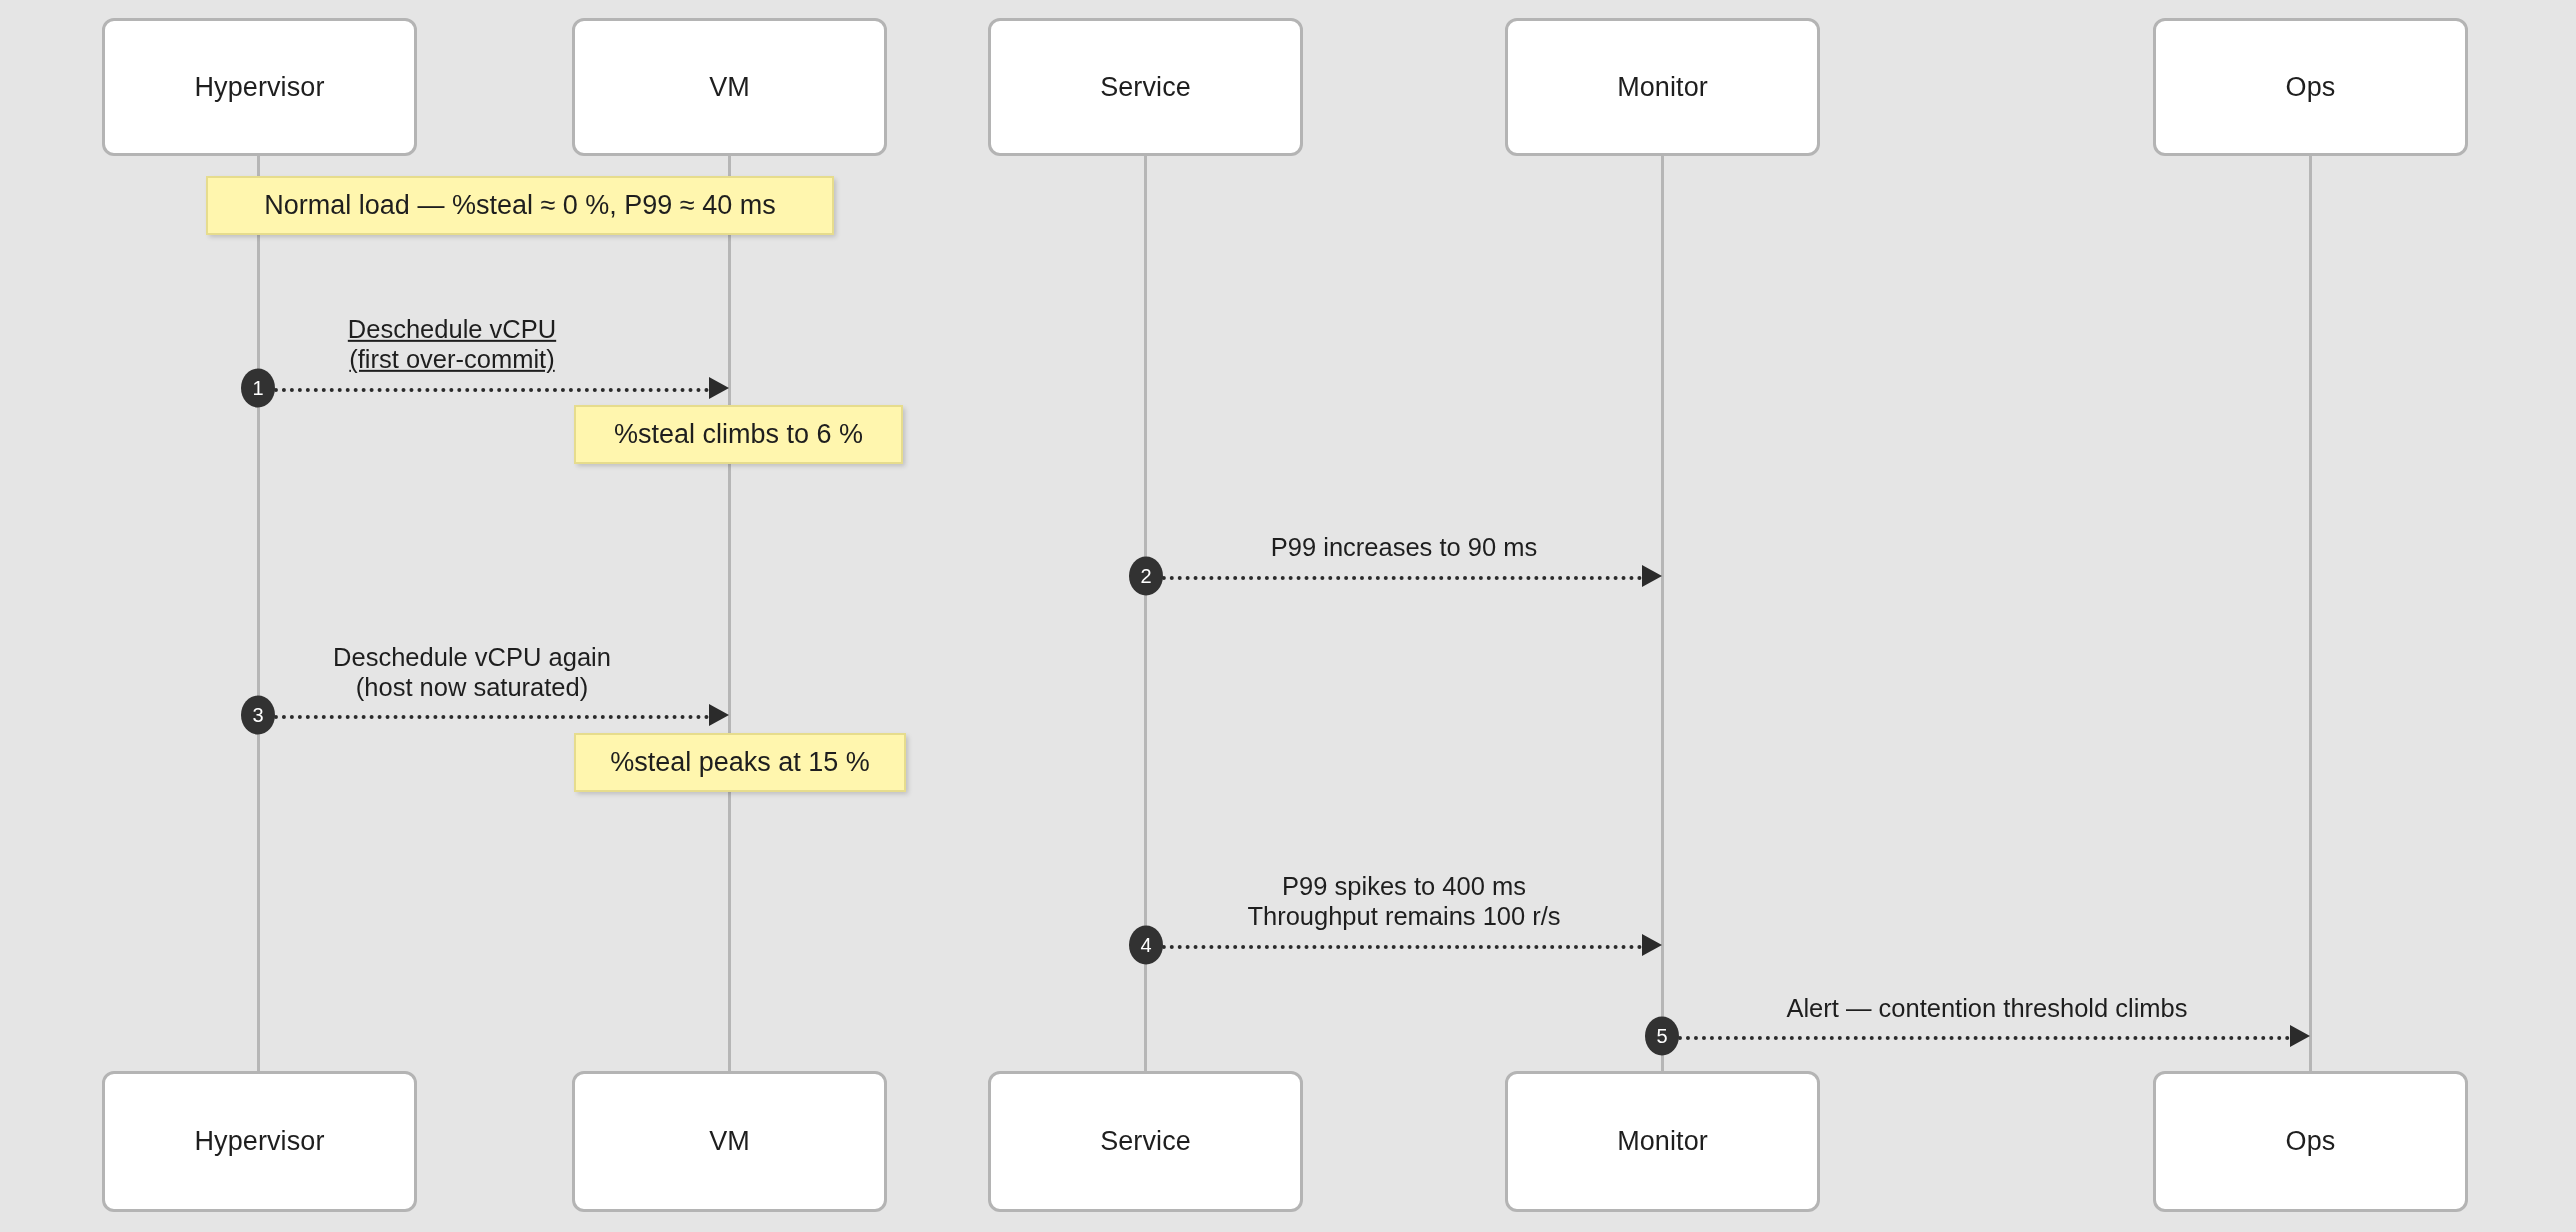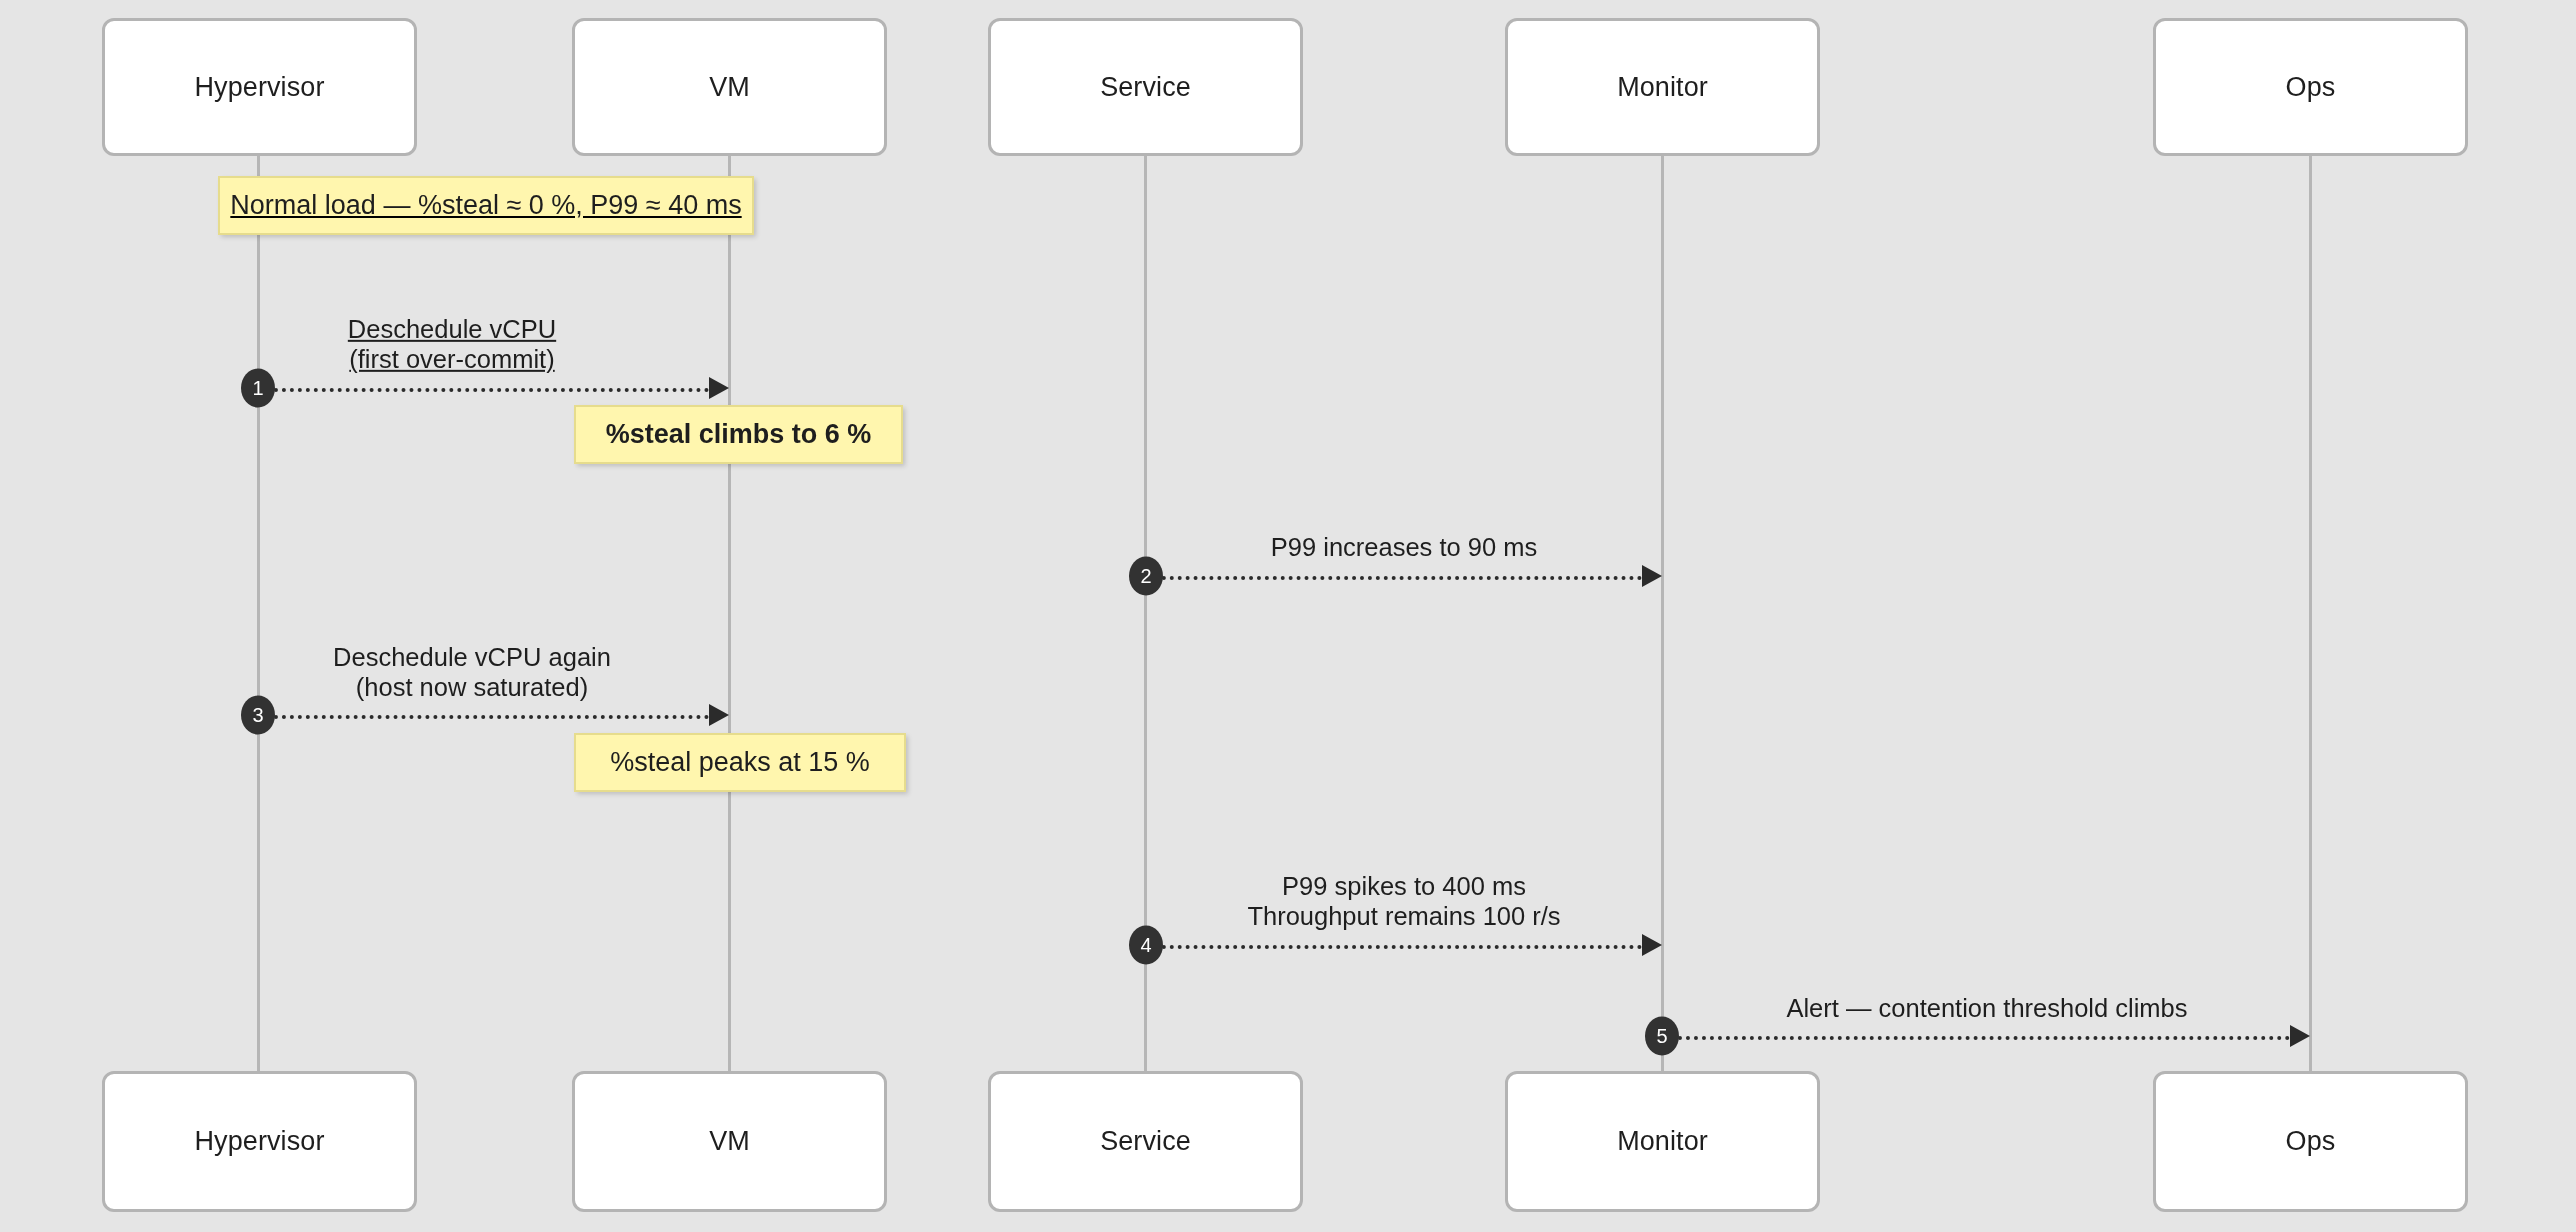--- a/index.html
+++ b/index.html
@@ -149,24 +149,24 @@
   <div class="participant-box" style="left:988px;top:1071px;width:315px;height:141px;">
     <span class="participant-label">Service</span>
   </div>
   <div class="participant-box" style="left:1505px;top:1071px;width:315px;height:141px;">
     <span class="participant-label">Monitor</span>
   </div>
   <div class="participant-box" style="left:2153px;top:1071px;width:315px;height:141px;">
     <span class="participant-label">Ops</span>
   </div>
 
-  <div class="note" style="left:218px;top:176px;width:536px;height:59px;text-decoration:underline;">
+  <div class="note" style="left:206px;top:176px;width:628px;height:59px;">
     <span class="note-text">Normal load — %steal ≈ 0 %, P99 ≈ 40 ms</span>
   </div>
-  <div class="note" style="left:574px;top:405px;width:329px;height:59px;font-weight:bold;">
+  <div class="note" style="left:574px;top:405px;width:329px;height:59px;">
     <span class="note-text">%steal climbs to 6 %</span>
   </div>
   <div class="note" style="left:574px;top:733px;width:332px;height:59px;">
     <span class="note-text">%steal peaks at 15 %</span>
   </div>
 
   <div class="message" style="left:258px;top:388px;width:471px;">
     <div class="msg-line" style="width:451px;"></div>
     <div class="msg-arrowhead" style="left:451px;"></div>
   </div>

